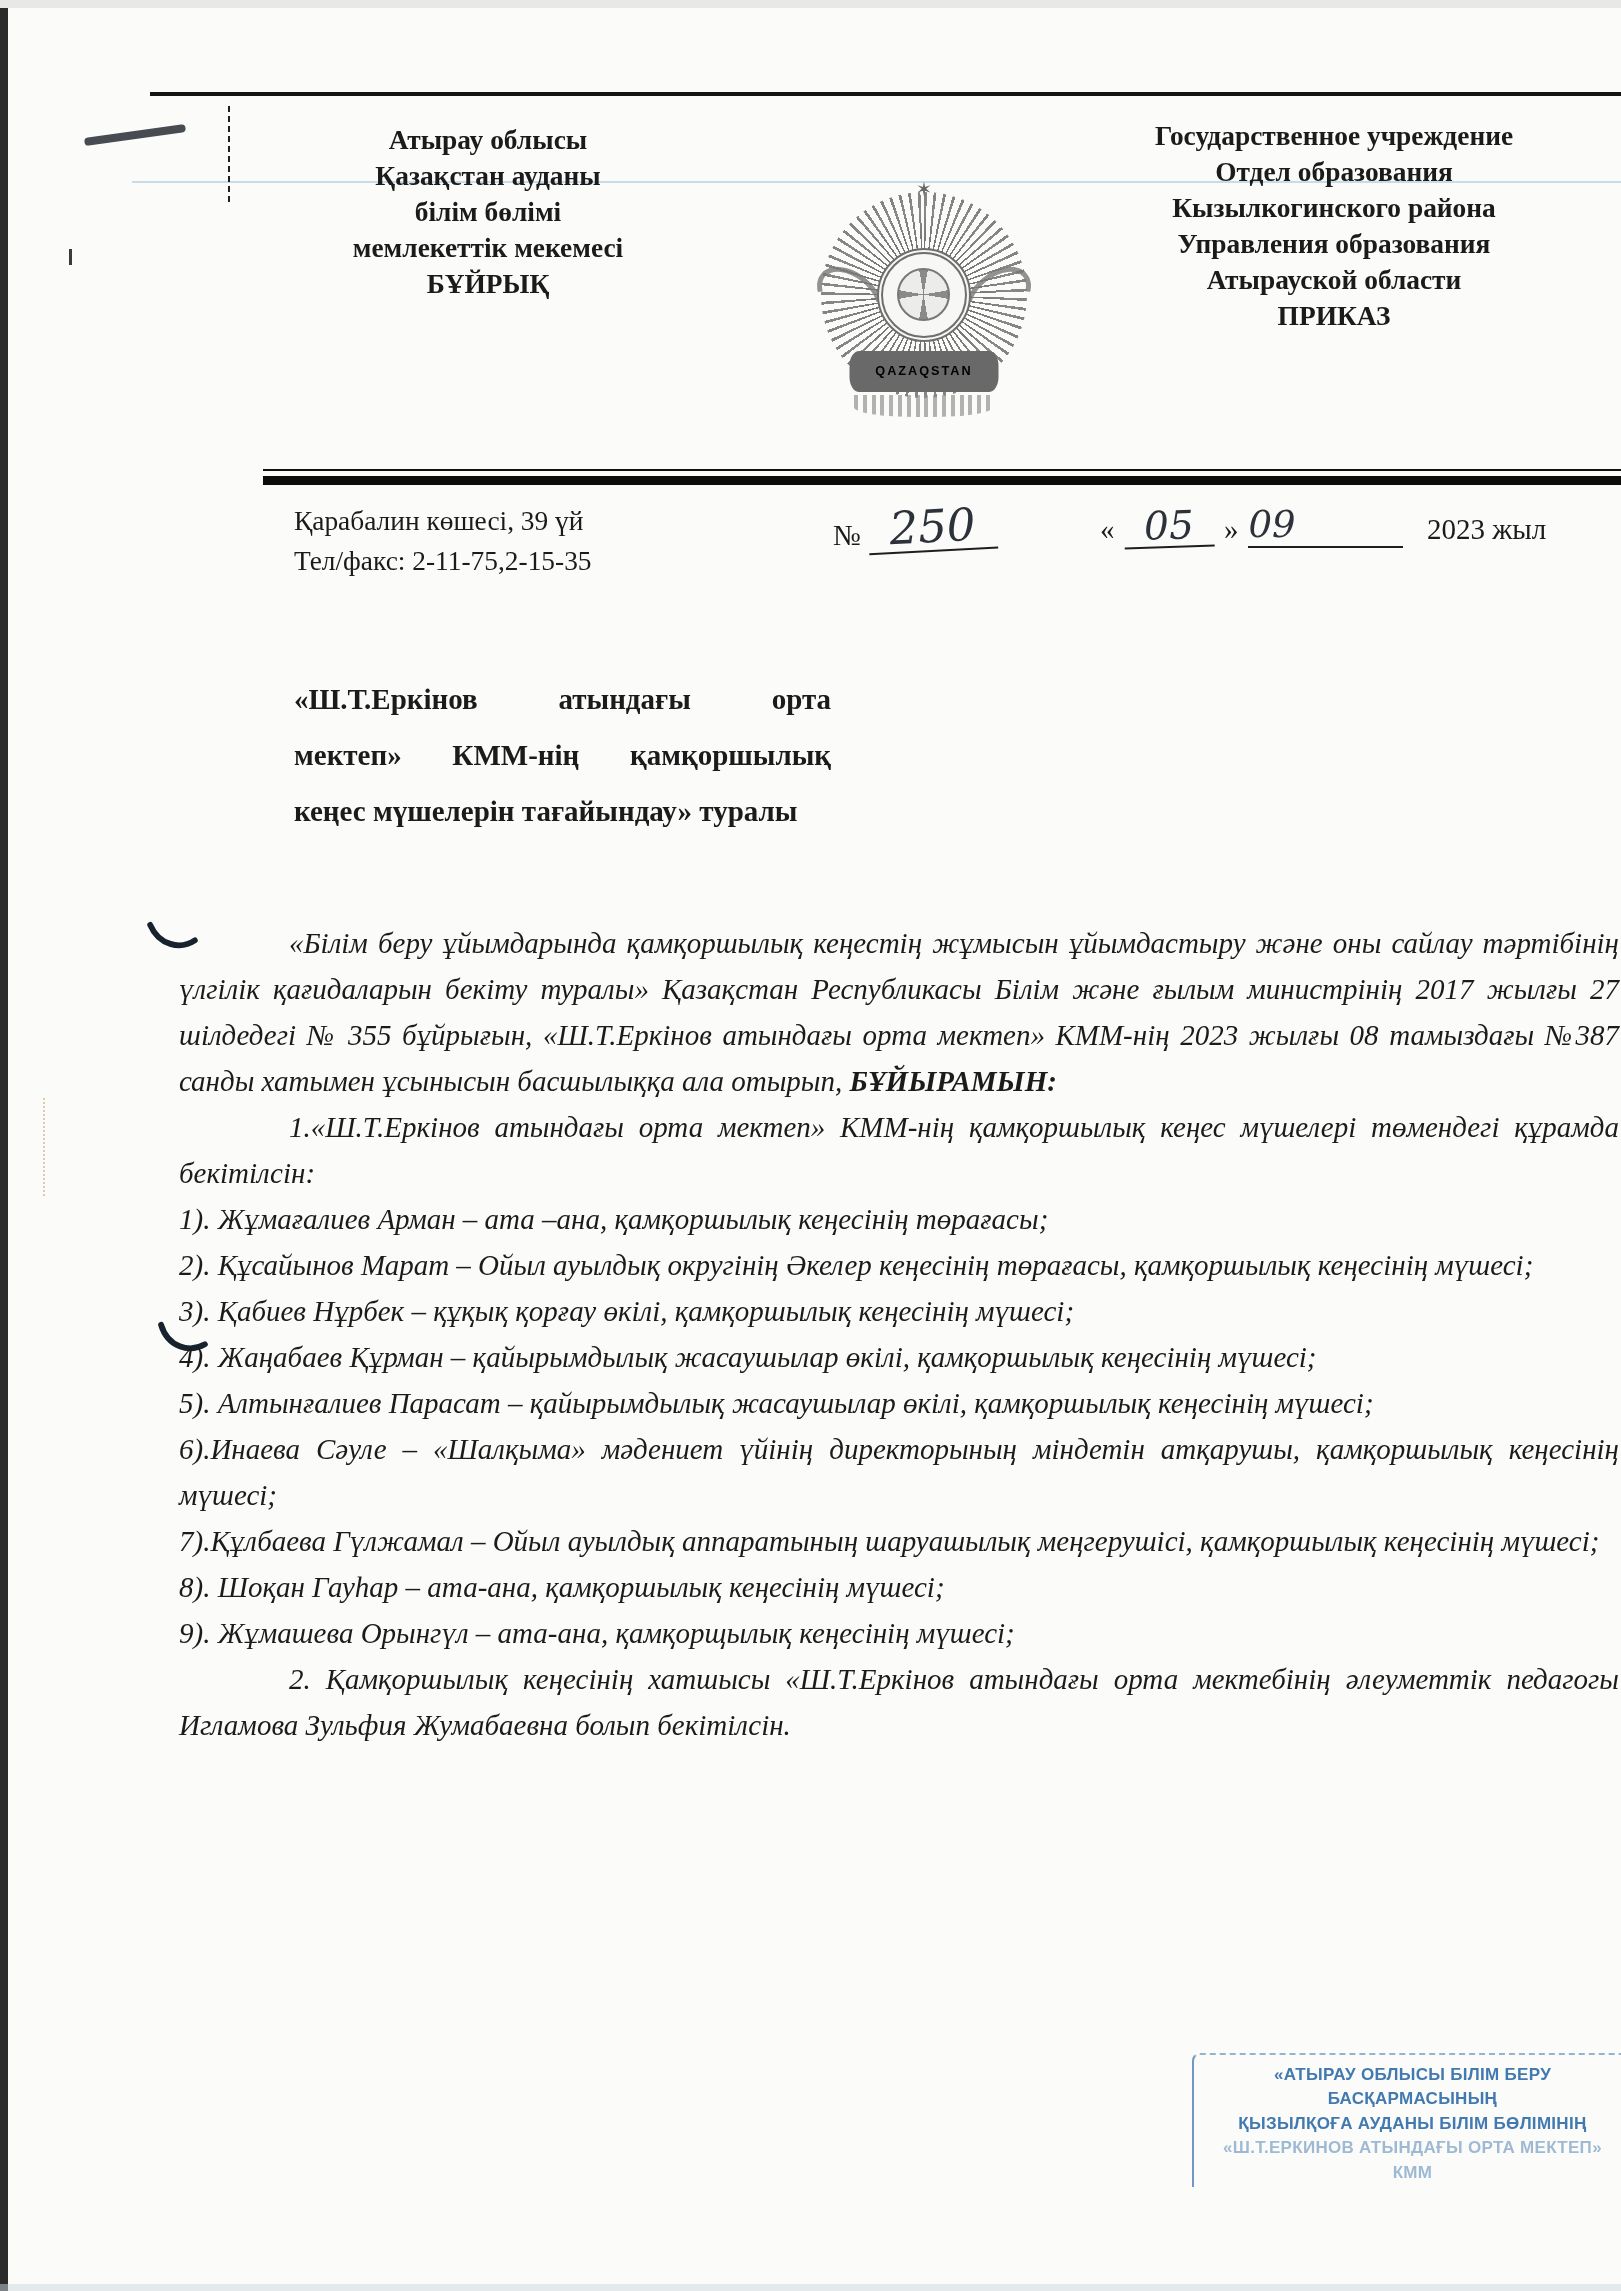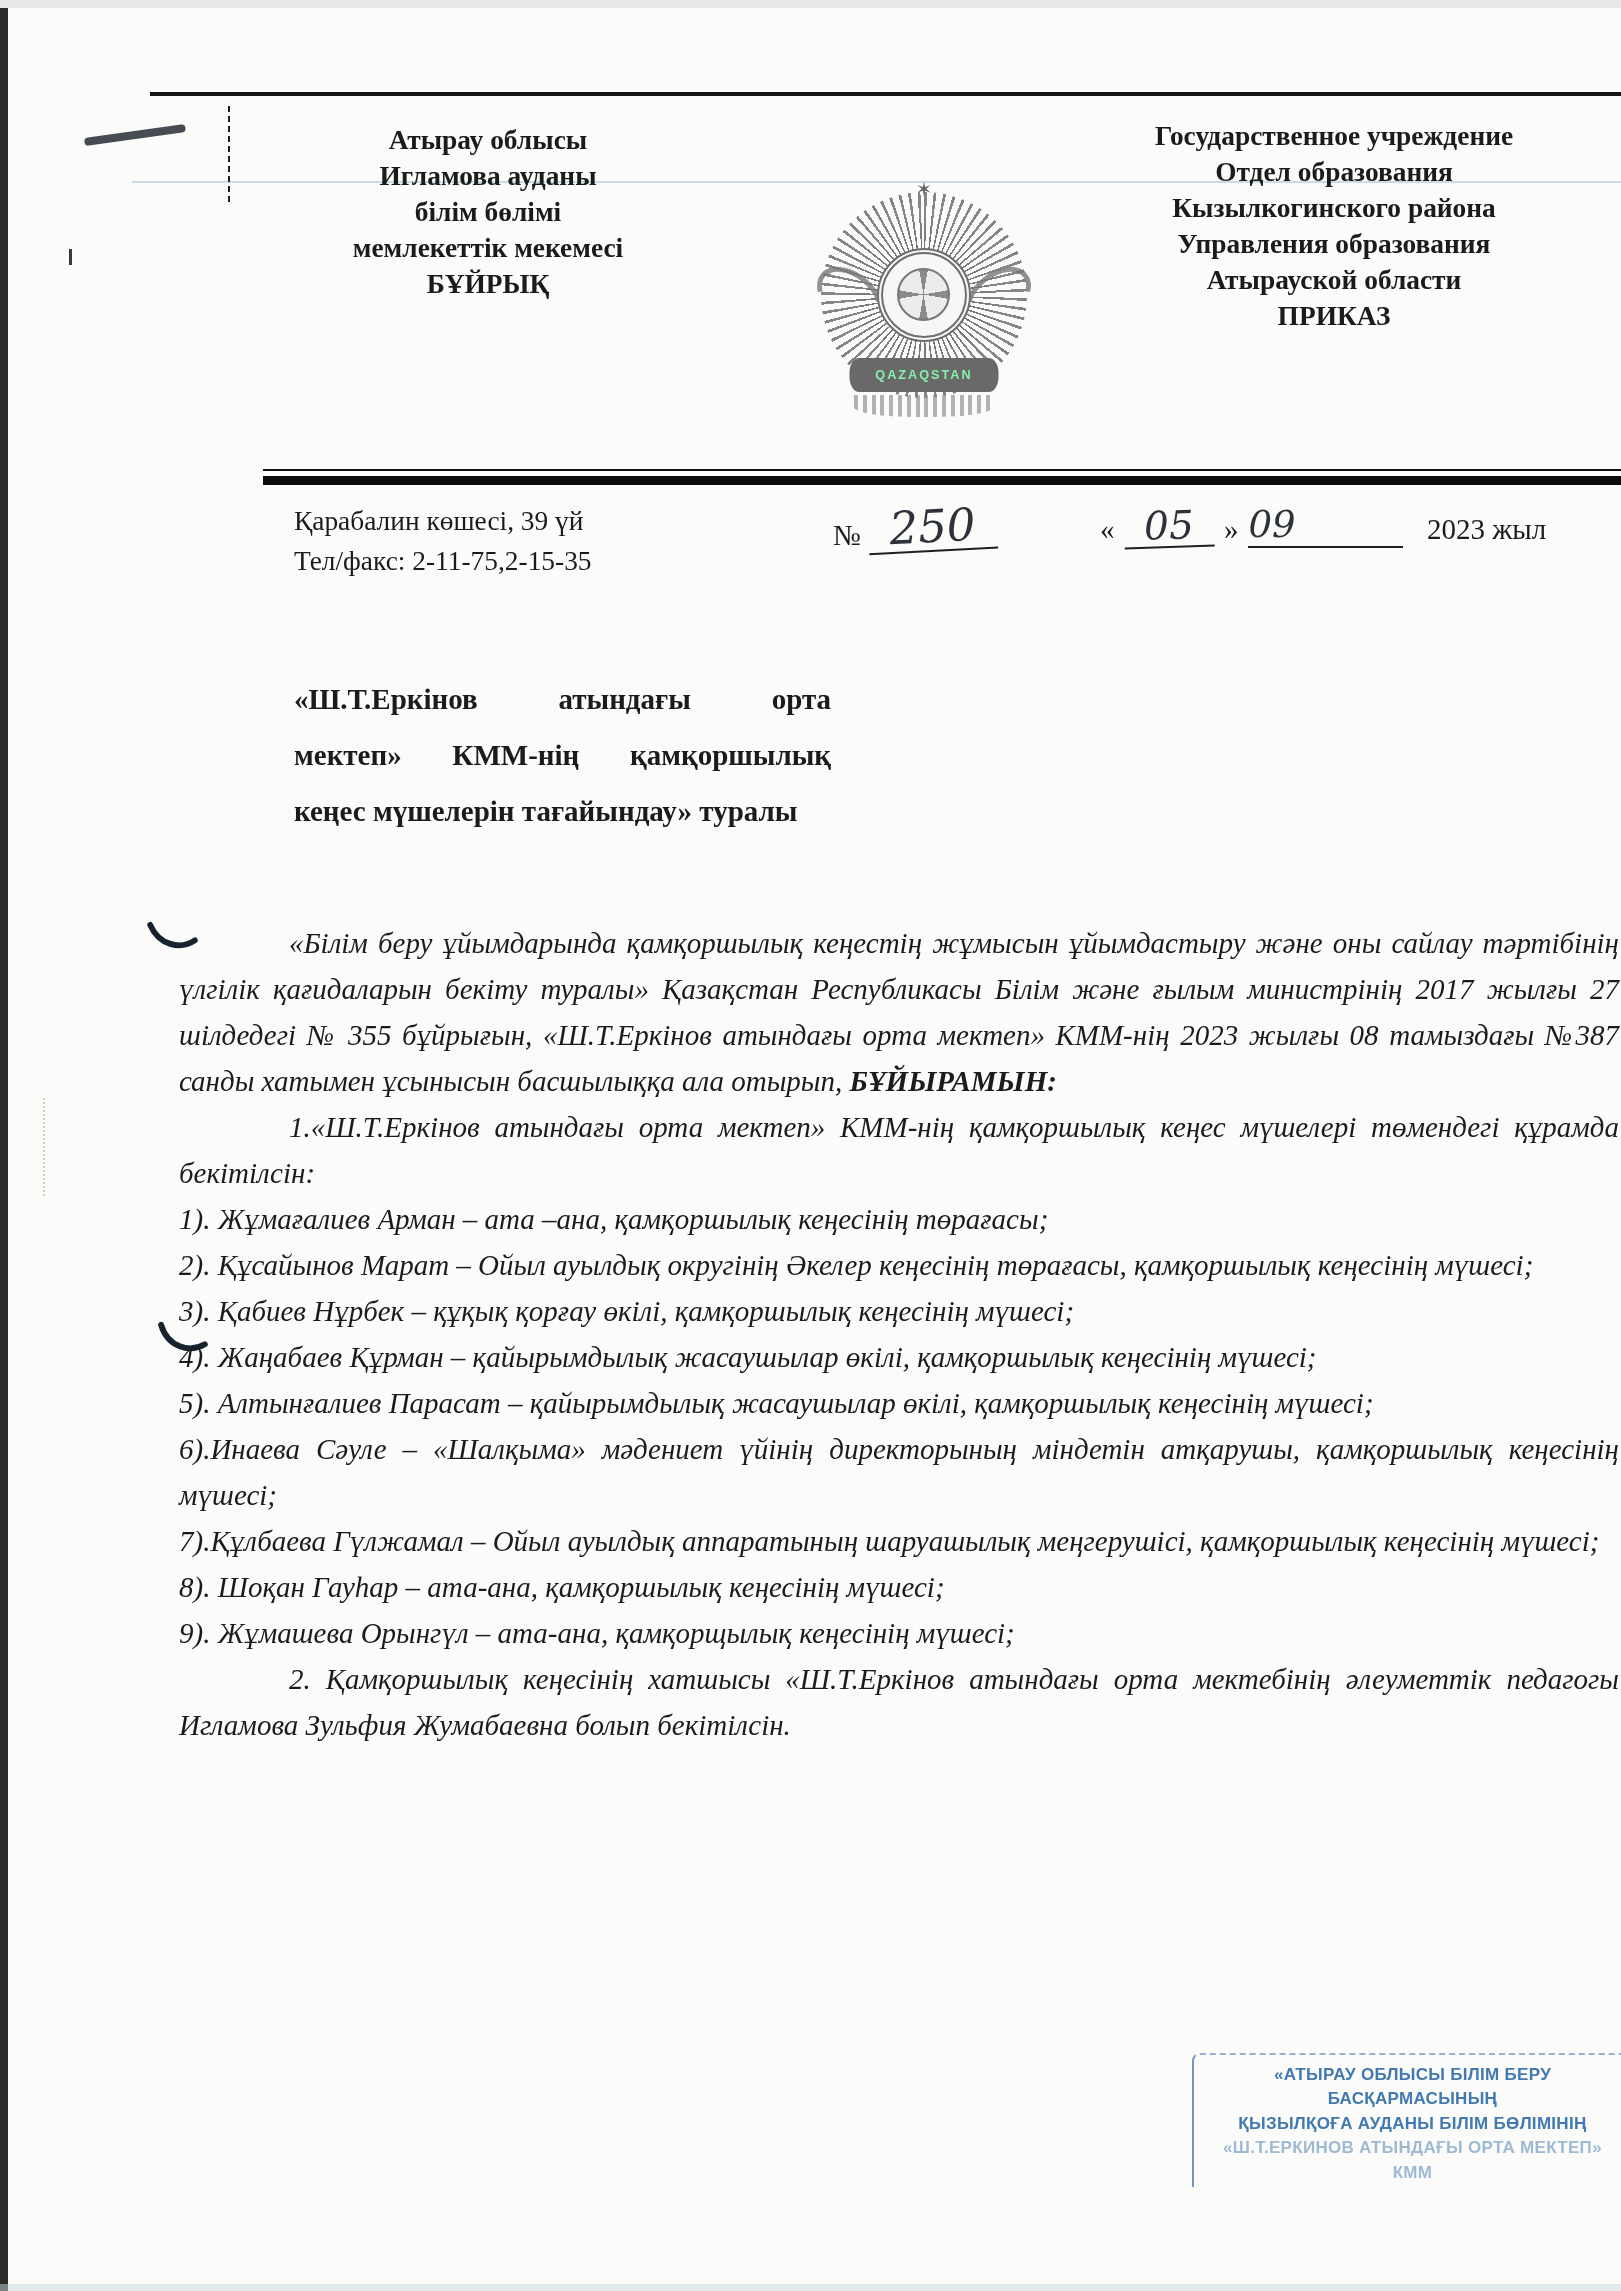--- a/index.html
+++ b/index.html
@@ -35,22 +35,22 @@
     background:radial-gradient(circle, rgba(251,251,249,0) 28%, rgba(251,251,249,.18) 58%, rgba(251,251,249,0) 100%);}
   .emblem-wing{top:90px;width:73px;height:49px;border:5.9px solid #787878;border-radius:50%;
     border-bottom-color:transparent;border-right-color:transparent;opacity:.8;}
   .emblem-wing.left{left:-2px;transform:rotate(38deg);}
   .emblem-wing.right{right:-2px;transform:rotate(142deg) scaleY(-1);}
   .emblem-ring{left:62px;top:66px;width:94px;height:94px;border-radius:50%;background:#f7f7f5;border:6.9px double #6e6e6e;}
   .emblem-core{left:82px;top:86px;width:53px;height:53px;border-radius:50%;border:2.9px solid #777;
     background:conic-gradient(#8a8a8a 0 10deg,#ececea 10deg 80deg,#8a8a8a 80deg 100deg,#ececea 100deg 170deg,#8a8a8a 170deg 190deg,#ececea 190deg 260deg,#8a8a8a 260deg 280deg,#ececea 280deg 350deg,#8a8a8a 350deg 360deg);}
   .emblem-star{left:50%;top:-3.9px;transform:translateX(-50%);width:23.5px;height:23.5px;color:#666;font-size:19.6px;text-align:center;}
   .emblem-star::before{content:"✶";}
-  .emblem-ribbon{left:50%;bottom:27.4px;transform:translateX(-50%);width:149px;height:34px;background:#696969;
-    border-radius:9.8px/14.7px;color:#86efac;font-family:"Liberation Sans",sans-serif;font-weight:bold;font-size:12.7px;
+  .emblem-ribbon{left:50%;bottom:27.4px;transform:translateX(-50%);width:149px;height:41px;background:#696969;
+    border-radius:9.8px/14.7px;color:#000000;font-family:"Liberation Sans",sans-serif;font-weight:bold;font-size:12.7px;
     letter-spacing:2px;display:flex;align-items:center;justify-content:center;}
   .emblem-base{left:39px;bottom:2px;width:139px;height:21.6px;opacity:.65;border-radius:0 0 45% 45%;
     background:repeating-linear-gradient(90deg,#8a8a8a 0 3.9px, transparent 3.9px 8.8px);}
 
   
   .rule-thin{left:263px;top:461px;width:1358px;height:2px;background:#101010;}
   .rule-thick{left:263px;top:468px;width:1358px;height:8.8px;background:#0c0c0c;}
 
   
   .address{left:294px;top:493px;font-size:27.4px;line-height:40px;}
@@ -99,21 +99,21 @@
   <svg class="abs" style="left:147px;top:912px;" width="51" height="33" viewBox="0 0 52 34">
     <path class="crescent" d="M3 5 C 12 26, 34 31, 49 21" stroke-width="6"></path>
   </svg>
   <svg class="abs" style="left:157px;top:1311px;" width="51" height="37" viewBox="0 0 52 38">
     <path class="crescent" d="M4 6 C 11 29, 33 35, 49 26" stroke-width="6"></path>
   </svg>
   <div class="abs scan-bottom-strip"></div>
 
   <div class="abs header-left">
     <span class="header-line">Атырау облысы</span>
-    <span class="header-line">Игламова ауданы</span>
+    <span class="header-line">Қазақстан ауданы</span>
     <span class="header-line">білім бөлімі</span>
     <span class="header-line">мемлекеттік мекемесі</span>
     <span class="header-line">БҰЙРЫҚ</span>
   </div>
 
   <div class="abs emblem">
     <div class="emblem-rays"></div>
     <div class="emblem-wing left"></div>
     <div class="emblem-wing right"></div>
     <div class="emblem-ring"></div>

